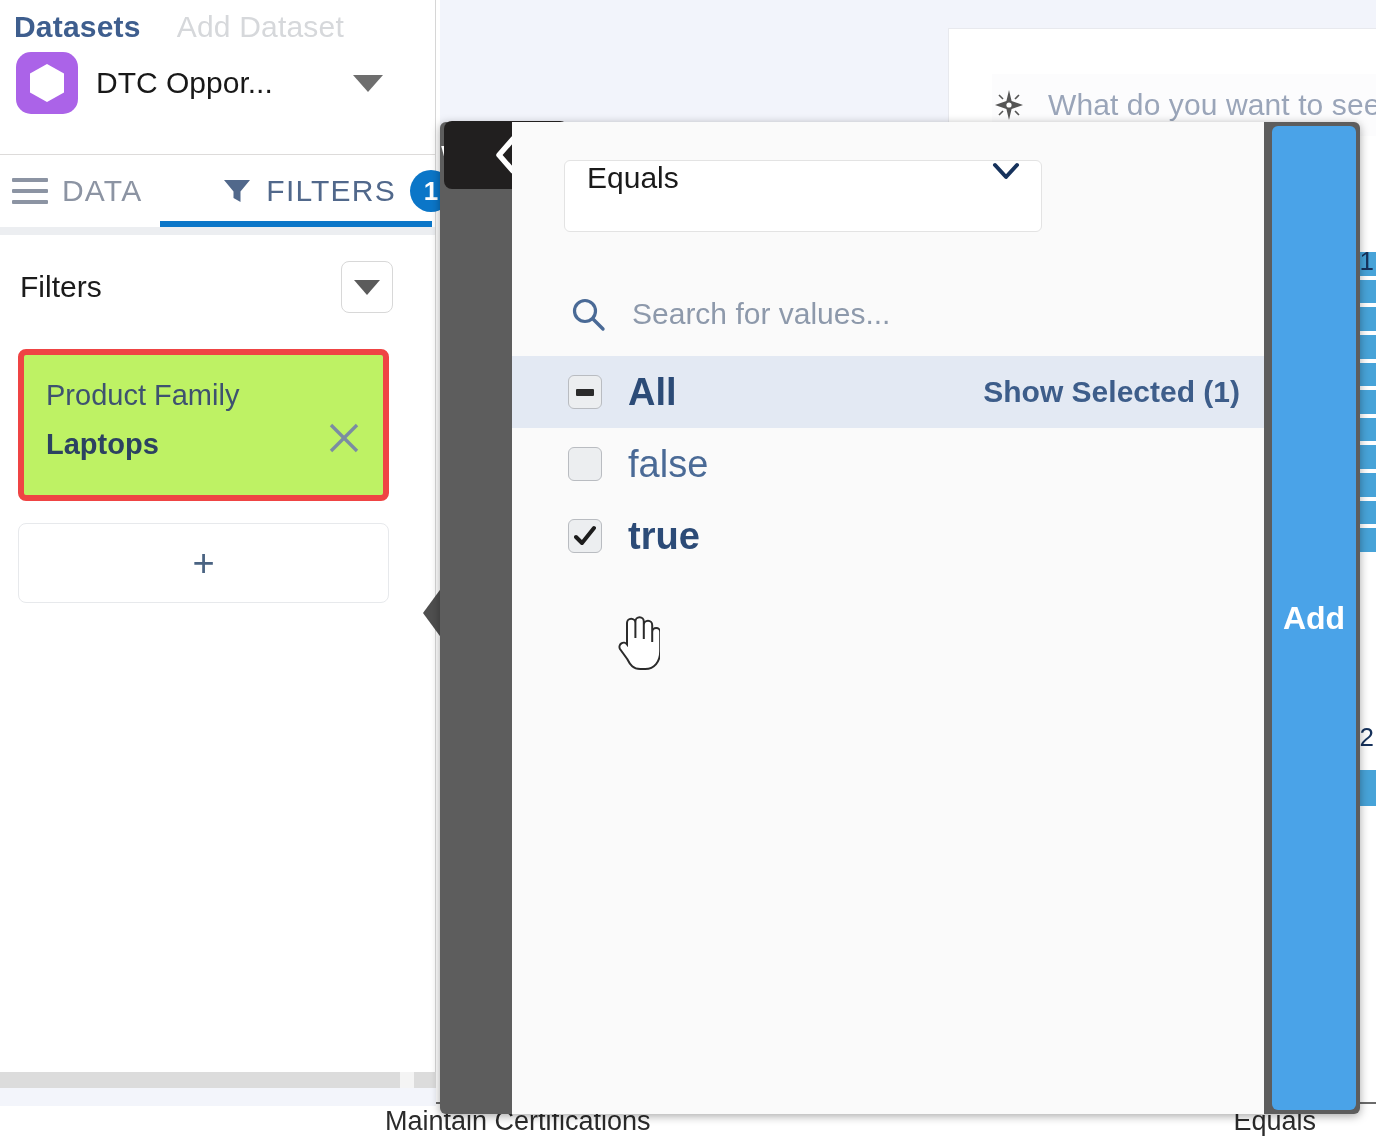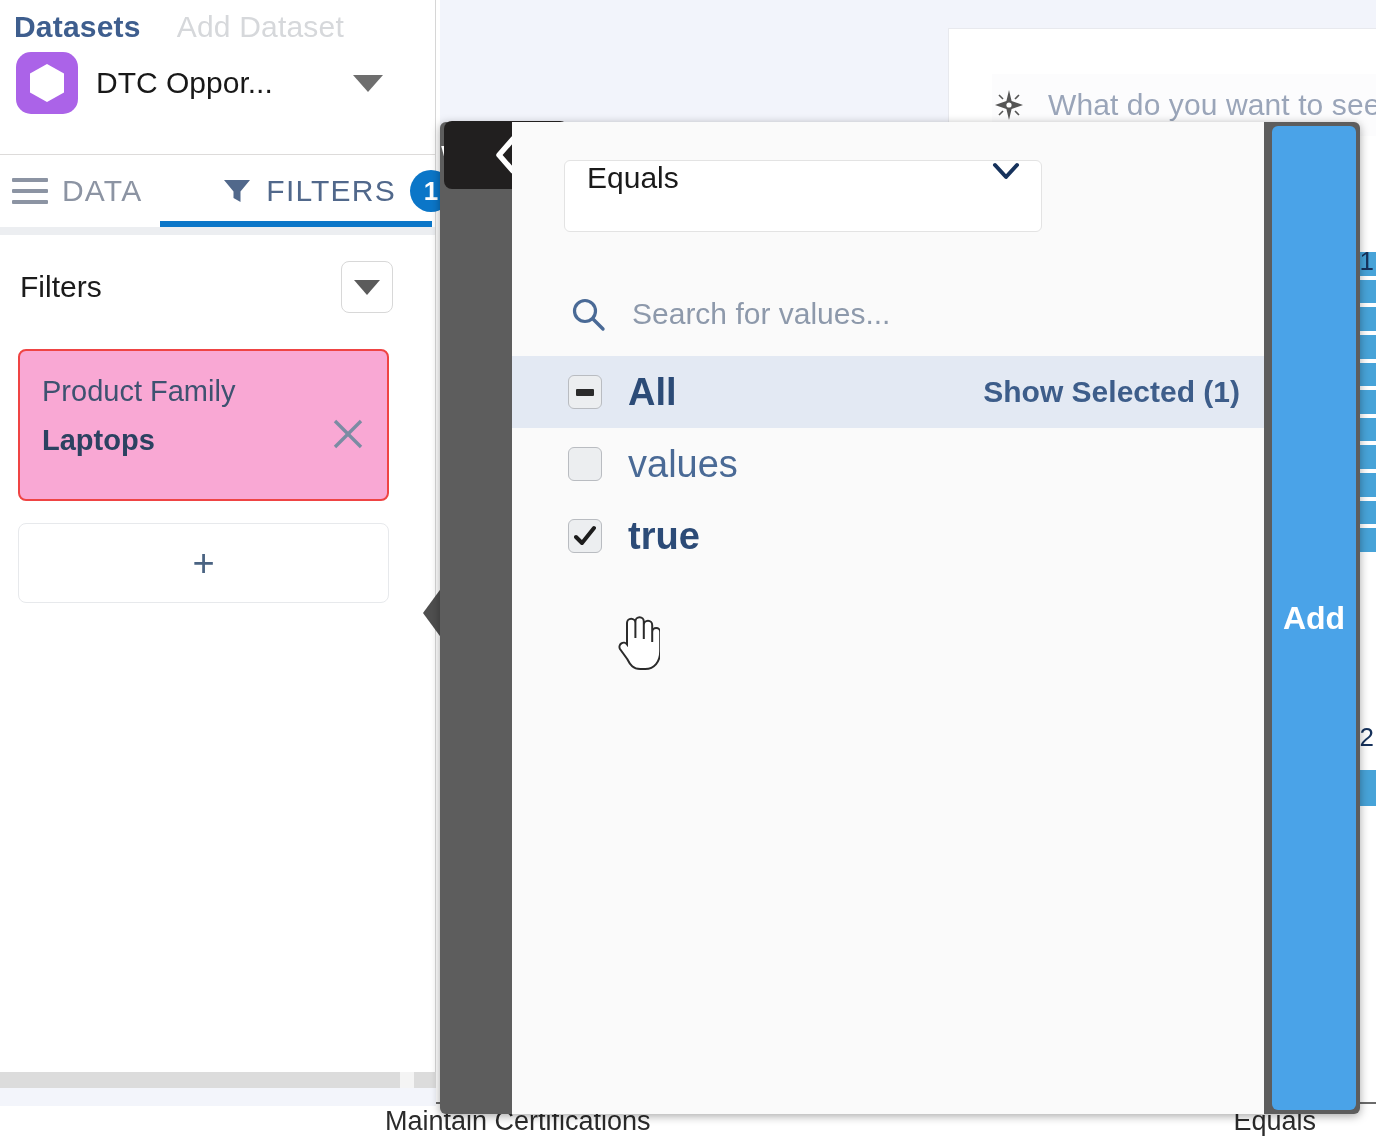--- a/index.html
+++ b/index.html
@@ -131,21 +131,21 @@
     background: #fff; display: flex; align-items: center; justify-content: center;
   }
   .drop-btn .tri {
     width: 0; height: 0; border-left: 13px solid transparent;
     border-right: 13px solid transparent; border-top: 15px solid #5b5b5b;
   }
 
   .filter-card {
     position: relative;
     margin: 36px 46px 0 18px; min-height: 152px;
-    border: 2px solid #ef4444; border-radius: 8px; background: #f9a8d4;
+    border: 6px solid #ef4444; border-radius: 8px; background: #bef264;
     padding: 24px 22px 22px 22px;
   }
   .fc-field { font-size: 29px; color: #3e5270; margin-bottom: 16px; }
   .fc-value { font-size: 29px; color: #2c4261; font-weight: bold; }
   .fc-close {
     position: absolute; right: 22px; top: 66px; width: 34px; height: 34px;
   }
 
   .add-filter {
     margin: 22px 46px 0 18px; height: 80px;
@@ -404,21 +404,21 @@
         <div class="value-row highlight">
           <span class="cb">
             <span class="dash"></span>
           </span>
           <span class="v-label bold">All</span>
           <span class="show-sel">Show Selected (1)</span>
         </div>
 
         <div class="value-row">
           <span class="cb"></span>
-          <span class="v-label">values</span>
+          <span class="v-label">false</span>
         </div>
 
         <div class="value-row">
           <span class="cb">
             <span class="tick">
               <svg viewBox="0 0 22 22" width="22" height="22">
                 <polyline points="2,12 8,18 20,3" fill="none" stroke="#1c1c1c" stroke-width="4" stroke-linecap="round" stroke-linejoin="round"></polyline>
               </svg>
             </span>
           </span>

